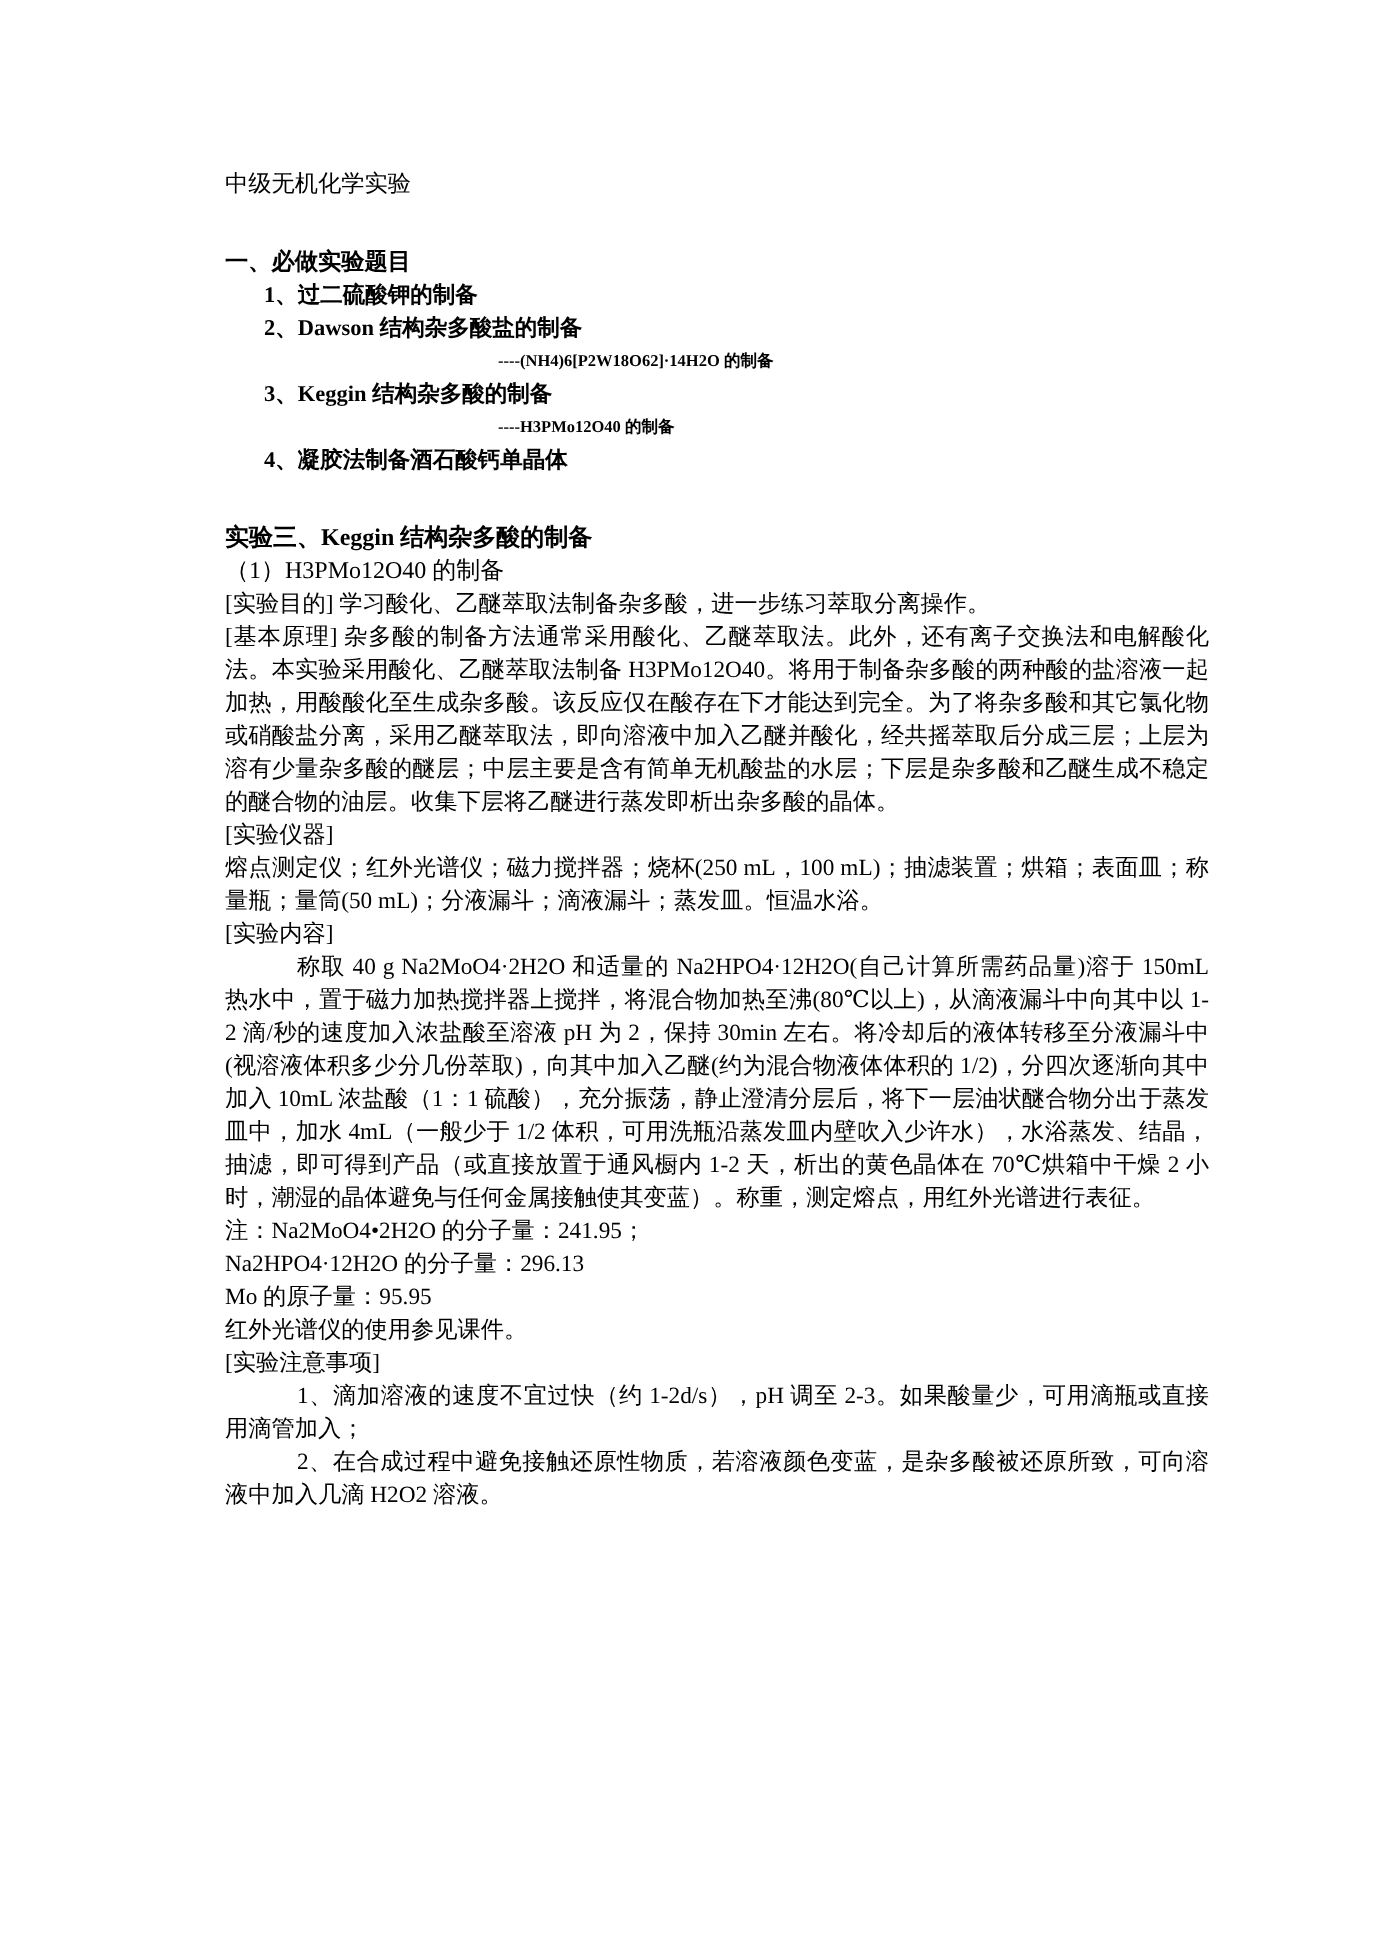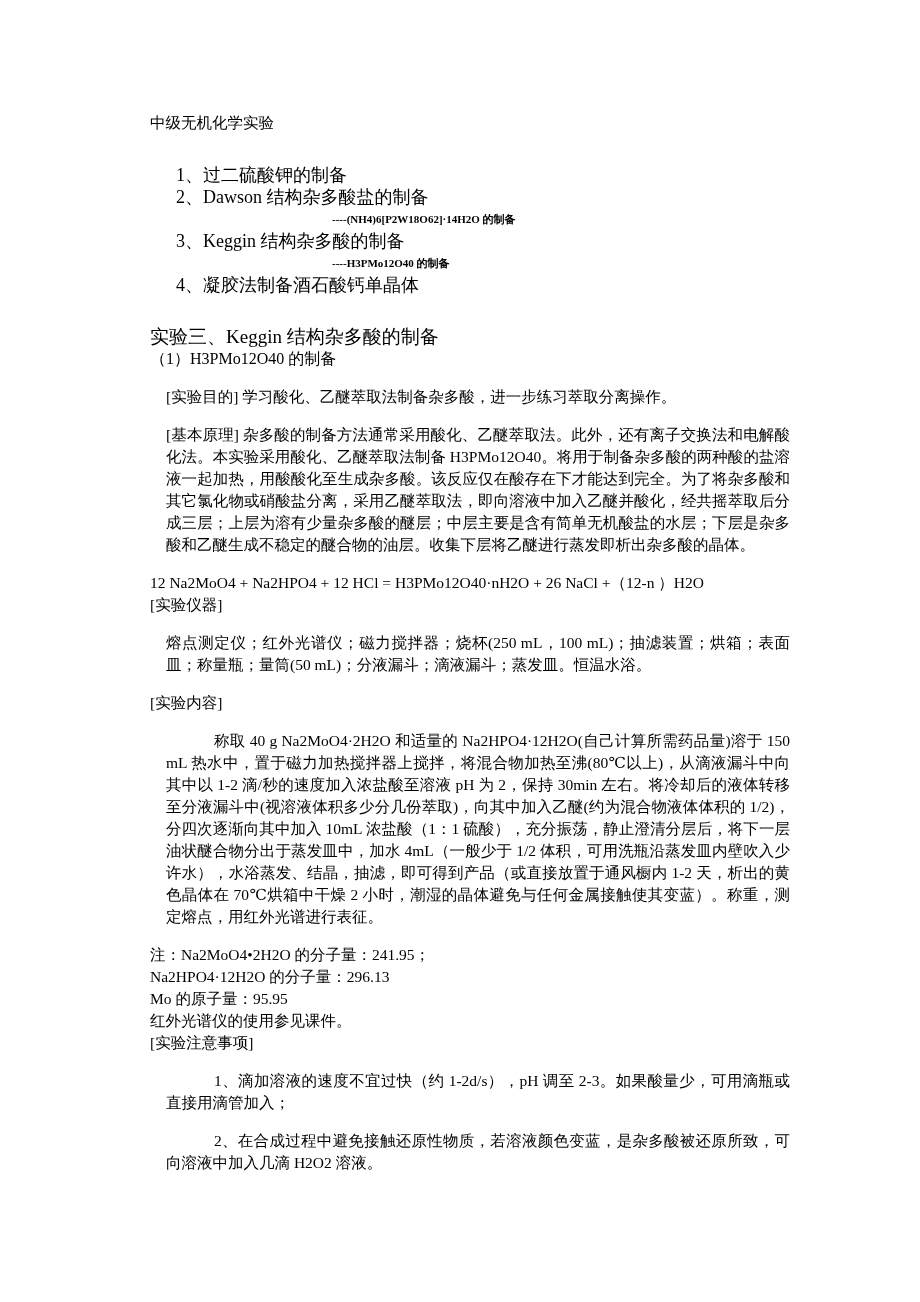--- a/index.html
+++ b/index.html
@@ -41,52 +41,52 @@
 
   
   .section-head {
     font-size: 15.5px;
     line-height: 22px;
     font-weight: bold;
   }
 
   
   .list-item {
-    font-size: 18px;
+    font-size: 15px;
     line-height: 22px;
-    font-weight: normal;
+    font-weight: bold;
     padding-left: 26px;
   }
   .sub-note {
     font-size: 11px;
     line-height: 22px;
     font-weight: bold;
     padding-left: 182px;
   }
 
   
   .exp-head {
-    font-size: 19px;
+    font-size: 16px;
     line-height: 22px;
-    font-weight: normal;
+    font-weight: bold;
   }
   .exp-sub {
     font-size: 16px;
     line-height: 22px;
     font-weight: normal;
   }
 
   
   .para {
     font-size: 15.5px;
     line-height: 22px;
     text-align: justify;
     text-justify: inter-ideograph;
     word-break: break-all;
-    margin: 16px;
+    margin: 0;
   }
   .para-indent {
     text-indent: 48px;
   }
   .flat {
     font-size: 15.5px;
     line-height: 22px;
     margin: 0;
     word-break: break-all;
   }
@@ -94,36 +94,36 @@
 </head>
 <body>
 
 <div class="page">
   <div class="content">
 
     <div class="doc-title">中级无机化学实验</div>
 
     <div class="spacer-lg"></div>
 
+    <div class="section-head">一、必做实验题目</div>
 
     <div class="list-item">1、过二硫酸钾的制备</div>
     <div class="list-item">2、Dawson 结构杂多酸盐的制备</div>
     <div class="sub-note">----(NH4)6[P2W18O62]·14H2O 的制备</div>
     <div class="list-item">3、Keggin 结构杂多酸的制备</div>
     <div class="sub-note">----H3PMo12O40 的制备</div>
     <div class="list-item">4、凝胶法制备酒石酸钙单晶体</div>
 
     <div class="spacer-lg"></div>
 
     <div class="exp-head">实验三、Keggin 结构杂多酸的制备</div>
     <div class="exp-sub">（1）H3PMo12O40 的制备</div>
 
     <p class="para">[实验目的] 学习酸化、乙醚萃取法制备杂多酸，进一步练习萃取分离操作。</p>
     <p class="para">[基本原理] 杂多酸的制备方法通常采用酸化、乙醚萃取法。此外，还有离子交换法和电解酸化法。本实验采用酸化、乙醚萃取法制备 H3PMo12O40。将用于制备杂多酸的两种酸的盐溶液一起加热，用酸酸化至生成杂多酸。该反应仅在酸存在下才能达到完全。为了将杂多酸和其它氯化物或硝酸盐分离，采用乙醚萃取法，即向溶液中加入乙醚并酸化，经共摇萃取后分成三层；上层为溶有少量杂多酸的醚层；中层主要是含有简单无机酸盐的水层；下层是杂多酸和乙醚生成不稳定的醚合物的油层。收集下层将乙醚进行蒸发即析出杂多酸的晶体。</p>
-    <p class="flat">12 Na2MoO4 + Na2HPO4 + 12 HCl = H3PMo12O40·nH2O + 26 NaCl +（12-n ）H2O</p>
 
     <p class="flat">[实验仪器]</p>
     <p class="para"> 熔点测定仪；红外光谱仪；磁力搅拌器；烧杯(250 mL，100 mL)；抽滤装置；烘箱；表面皿；称量瓶；量筒(50 mL)；分液漏斗；滴液漏斗；蒸发皿。恒温水浴。</p>
 
 
     <p class="flat">[实验内容]</p>
     <p class="para para-indent">称取 40 g Na2MoO4·2H2O  和适量的 Na2HPO4·12H2O(自己计算所需药品量)溶于 150mL 热水中，置于磁力加热搅拌器上搅拌，将混合物加热至沸(80℃以上)，从滴液漏斗中向其中以 1-2 滴/秒的速度加入浓盐酸至溶液 pH 为 2，保持 30min 左右。将冷却后的液体转移至分液漏斗中(视溶液体积多少分几份萃取)，向其中加入乙醚(约为混合物液体体积的 1/2)，分四次逐渐向其中加入 10mL 浓盐酸（1：1 硫酸），充分振荡，静止澄清分层后，将下一层油状醚合物分出于蒸发皿中，加水 4mL（一般少于 1/2 体积，可用洗瓶沿蒸发皿内壁吹入少许水），水浴蒸发、结晶，抽滤，即可得到产品（或直接放置于通风橱内 1-2 天，析出的黄色晶体在 70℃烘箱中干燥 2 小时，潮湿的晶体避免与任何金属接触使其变蓝）。称重，测定熔点，用红外光谱进行表征。</p>
 
     <p class="flat">注：Na2MoO4•2H2O 的分子量：241.95；</p>
     <p class="flat">Na2HPO4·12H2O 的分子量：296.13</p>

